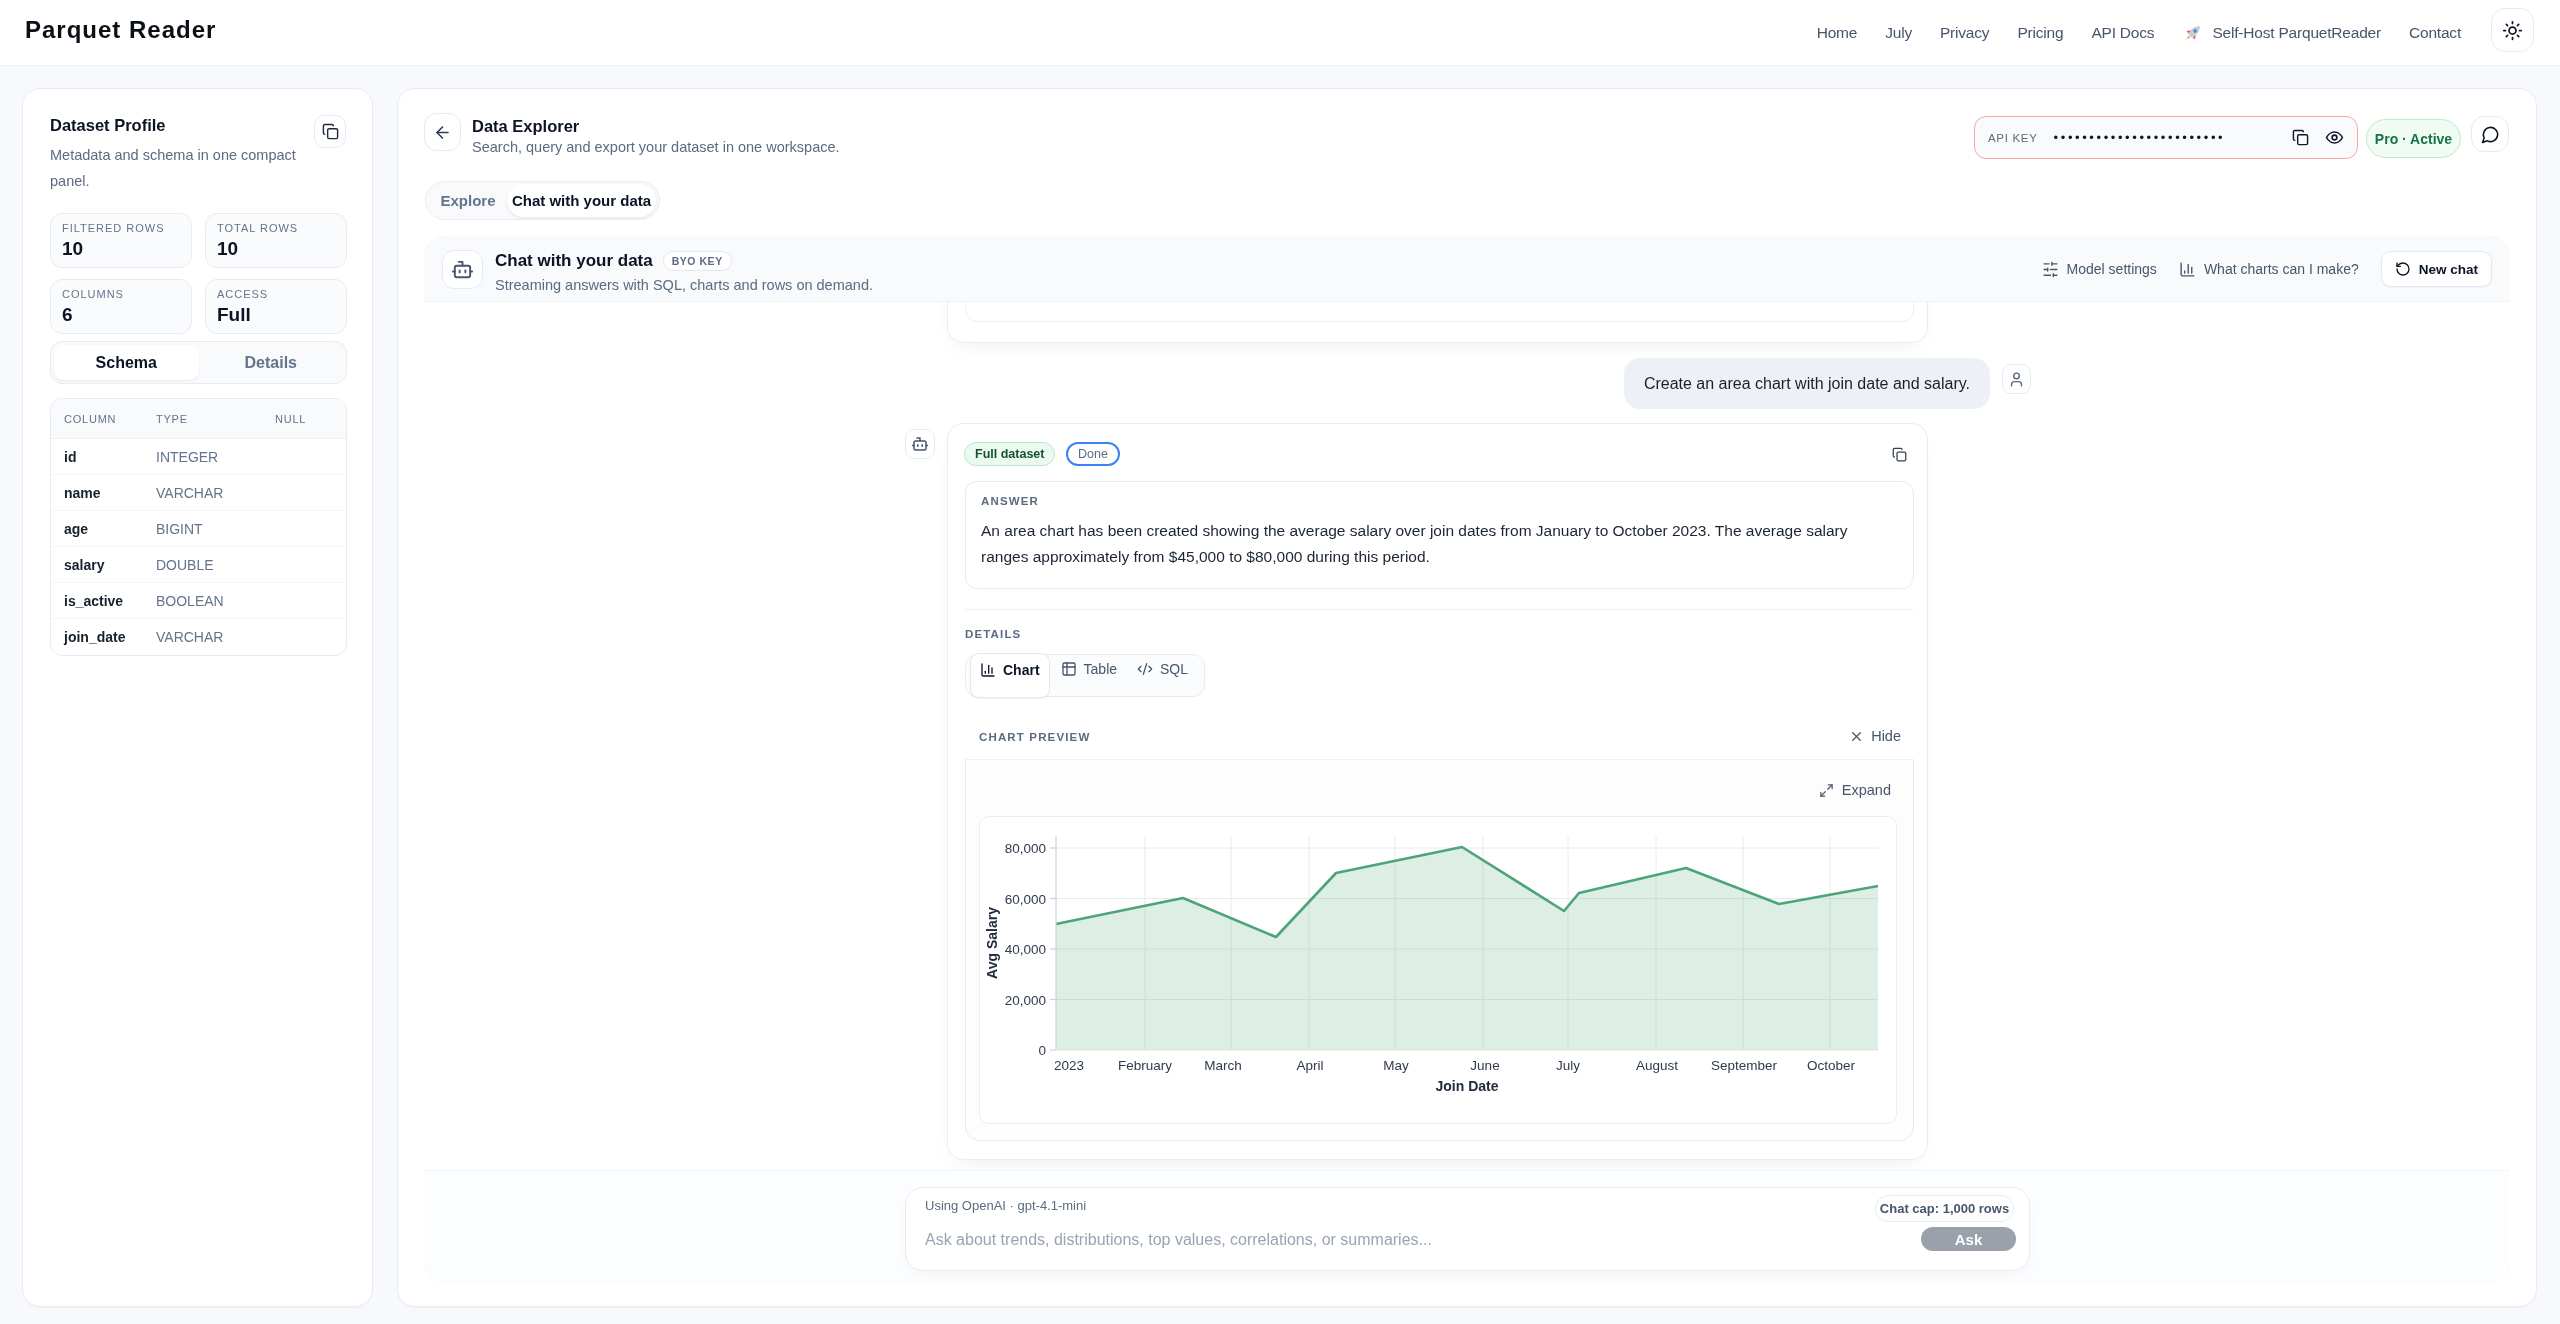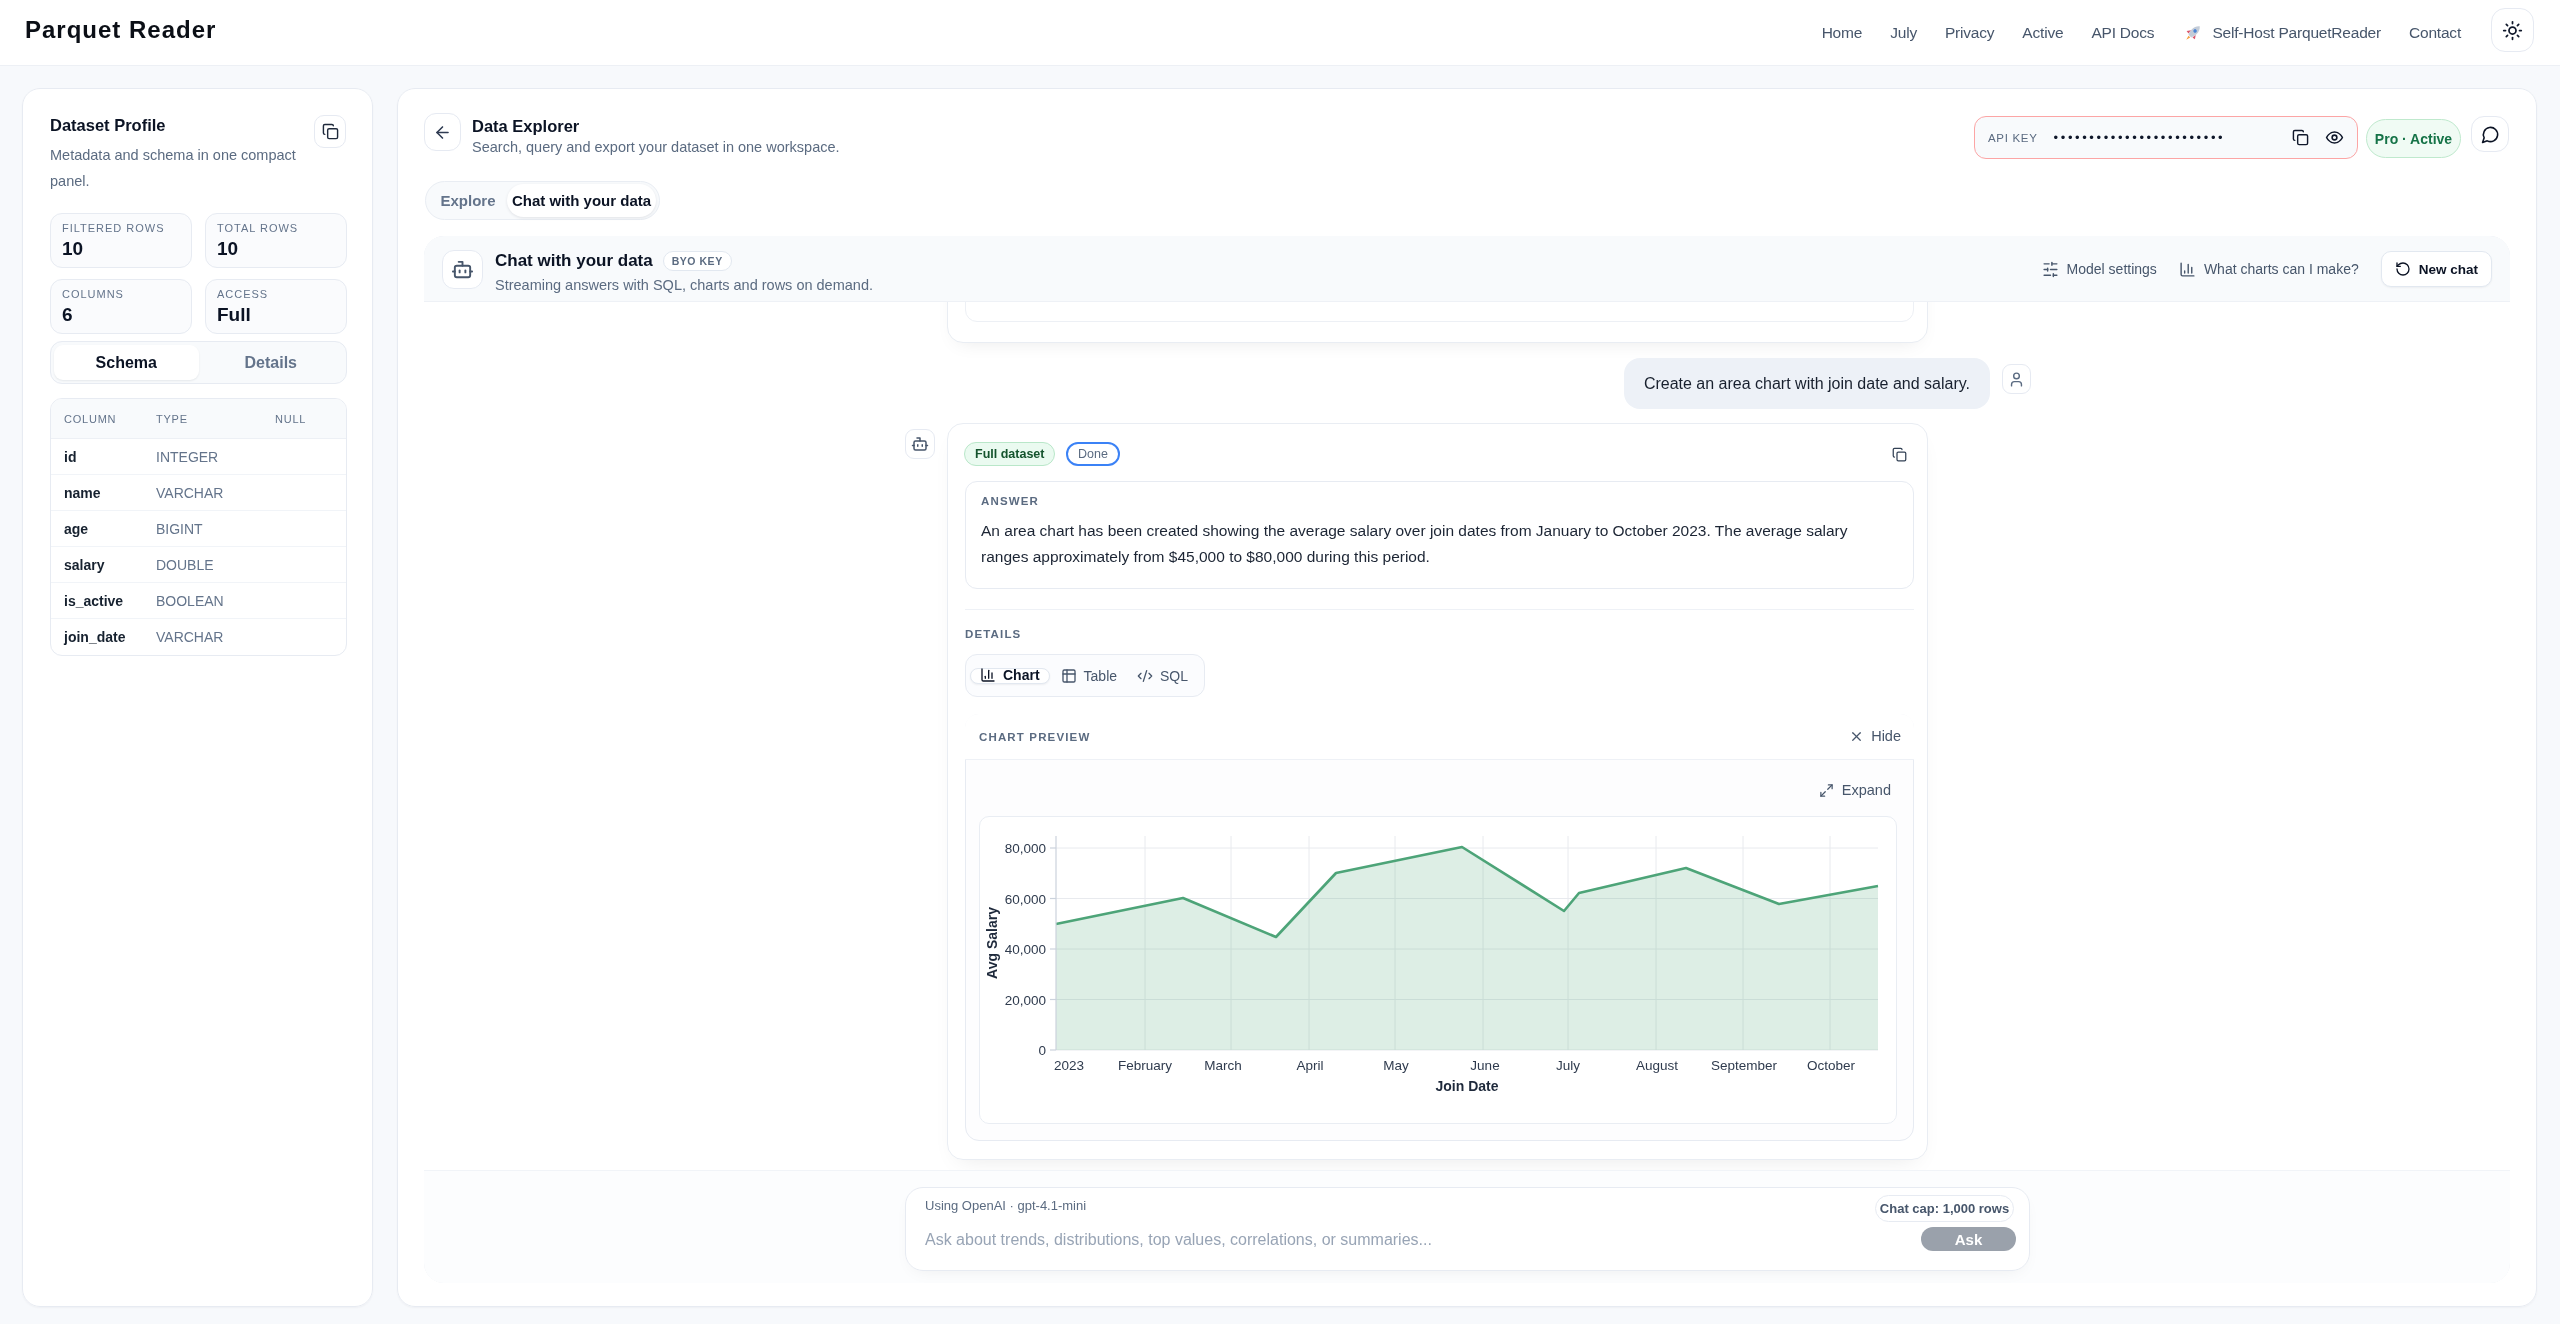--- a/index.html
+++ b/index.html
@@ -72,21 +72,21 @@
 #acard{position:absolute;left:523px;top:121px;width:981px;height:737px;background:#fff;outline:1px solid #e9edf3;outline-offset:-1px;border-radius:16px;box-shadow:0 10px 25px -12px rgba(2,6,23,.10);}
 .gbadge{position:absolute;left:17px;top:19px;height:24px;padding:0 10px;border:1px solid #b9e7c9;background:#eafaf0;border-radius:999px;display:flex;align-items:center;font-size:12.5px;font-weight:700;color:#14532d;}
 .dbadge{position:absolute;left:119px;top:19px;height:24px;padding:0 10px;border:2px solid #3b82f6;background:#fff;border-radius:999px;display:flex;align-items:center;font-size:12.5px;color:#5b6b81;}
 #acopy{position:absolute;left:945px;top:24px;color:#334155;}
 #answer{position:absolute;left:18px;top:58px;width:949px;height:108px;outline:1px solid #e7ebf2;outline-offset:-1px;border-radius:12px;background:#fff;}
 #answer .lb{position:absolute;left:16px;top:14px;font-size:11.5px;font-weight:700;letter-spacing:.1em;color:#5b6b81;}
 #answer .tx{position:absolute;left:16px;top:37px;width:916px;font-size:15.5px;line-height:26px;color:#1c2534;}
 #adiv{position:absolute;left:18px;top:186px;width:949px;border-top:1px solid #eef1f6;}
 #dlab{position:absolute;left:18px;top:205px;font-size:11.5px;font-weight:700;letter-spacing:.1em;color:#5b6b81;}
 #dtabs{position:absolute;left:18px;top:231px;width:240px;height:43px;border:1px solid #e7ebf2;border-radius:12px;background:#fbfcfe;display:flex;align-items:center;padding:4px;gap:2px;}
-#dtabs .dt{display:flex;align-items:flex-end;gap:7px;font-size:14px;color:#47566b;padding:0 9px;height:16px;white-space:nowrap;}
+#dtabs .dt{display:flex;align-items:flex-start;gap:7px;font-size:14px;color:#47566b;padding:8px 9px;height:45px;white-space:nowrap;}
 #dtabs .dt.on{background:#fff;border:1px solid #e2e8f0;border-radius:9px;font-weight:700;color:#0b1324;box-shadow:0 1px 2px rgba(15,23,42,.06);}
 #cpanel{position:absolute;left:18px;top:291px;width:949px;height:427px;outline:1px solid #e7ebf2;outline-offset:-1px;border-radius:14px;background:#fdfdfe;overflow:hidden;}
 #cphead{position:absolute;left:0;top:0;width:100%;height:46px;background:#fff;border-bottom:1px solid #eef1f6;}
 #cphead .lb{position:absolute;left:14px;top:17px;font-size:11.5px;font-weight:700;letter-spacing:.1em;color:#5b6b81;}
 #hide{position:absolute;right:13px;top:14px;display:flex;align-items:center;gap:7px;font-size:14.5px;color:#47566b;}
 #expand{position:absolute;right:23px;top:68px;display:flex;align-items:center;gap:8px;font-size:14.5px;color:#47566b;}
 #ccard{position:absolute;left:14px;top:102px;width:918px;height:308px;background:#fff;outline:1px solid #e9edf3;outline-offset:-1px;border-radius:10px;}
 
 #inarea{position:absolute;left:0;top:934px;width:100%;height:113px;background:#fcfdfe;border-top:1px solid #f1f4f8;}
 #incard{position:absolute;left:481px;top:16px;width:1125px;height:84px;background:#fff;outline:1px solid #e7ebf2;outline-offset:-1px;border-radius:18px;box-shadow:0 6px 18px -8px rgba(2,6,23,.08);}
@@ -97,21 +97,21 @@
 </style>
 </head>
 <body>
 <div id="page">
   <div id="topbar">
     <div id="logo">Parquet Reader</div>
     <div id="nav">
       <span class="ni">Home</span>
         <span class="ni">July</span>
         <span class="ni">Privacy</span>
-        <span class="ni">Active</span>
+        <span class="ni">Pricing</span>
         <span class="ni">API Docs</span>
         <span class="ni"><svg width="22" height="22" viewBox="0 0 24 24">
             <g transform="rotate(45 12 12)">
               <path d="M12 1.6c2.6 2.1 3.7 5.2 3.7 8.4 0 2.6-.8 5.2-1.6 6.8H9.9C9.1 15.2 8.3 12.6 8.3 10c0-3.2 1.1-6.3 3.7-8.4z" fill="#c3ccd8"></path>
               <path d="M8.4 11.5l-2.8 3.9 3.3.6z" fill="#d9556b"></path>
               <path d="M15.6 11.5l2.8 3.9-3.3.6z" fill="#d9556b"></path>
               <circle cx="12" cy="8.8" r="1.9" fill="#4a84d4"></circle>
               <path d="M10.7 17.6h2.6L12 22.4z" fill="#f69f3c"></path>
             </g>
           </svg> Self-Host ParquetReader</span>

